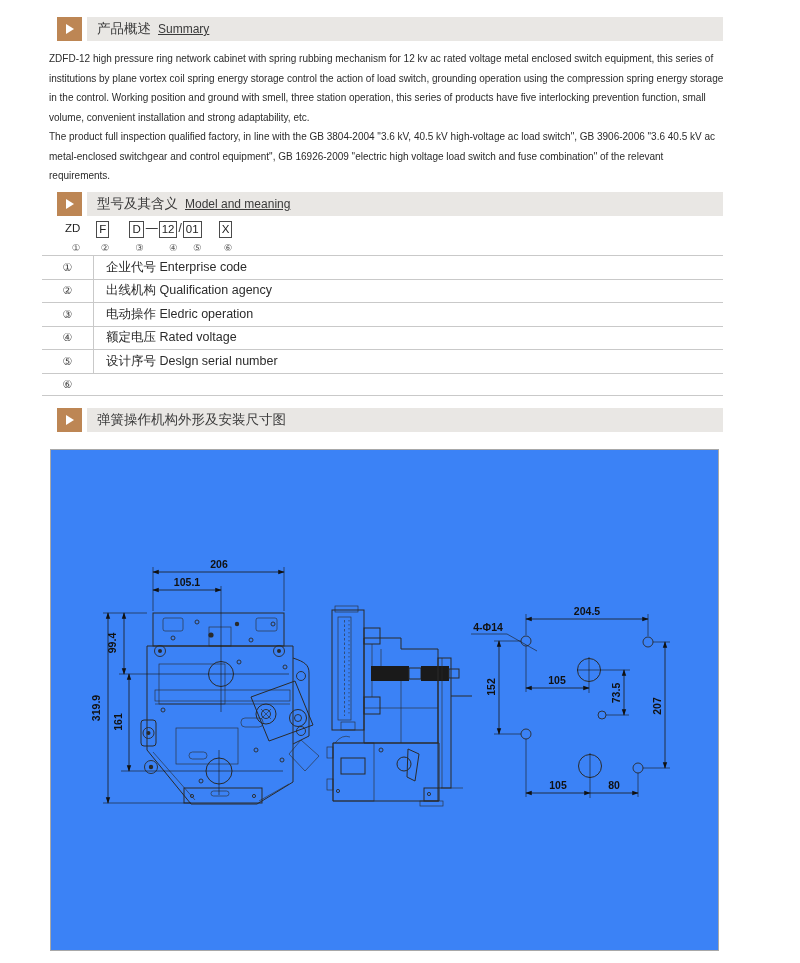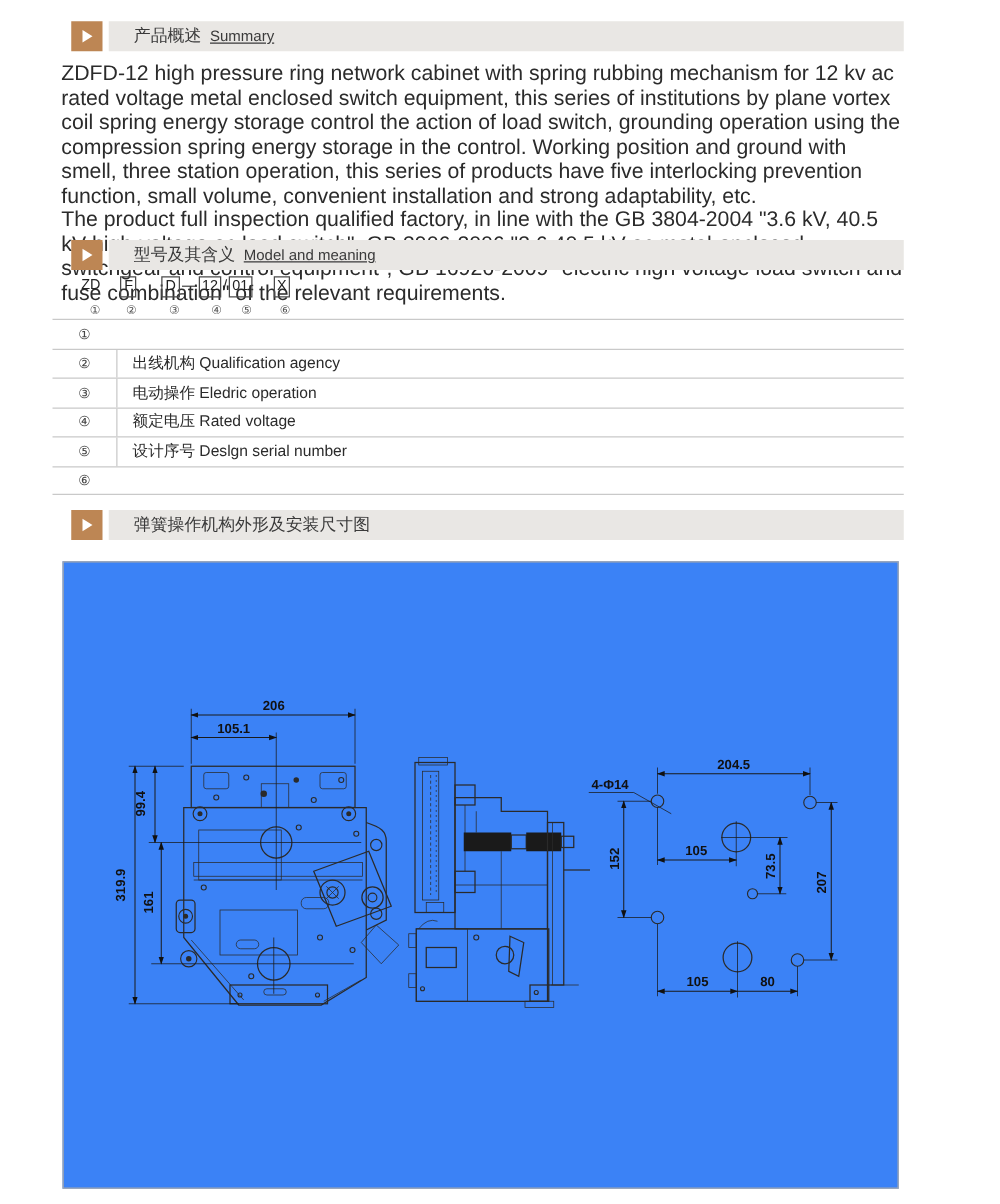--- a/index.html
+++ b/index.html
@@ -9,27 +9,27 @@
     -webkit-font-smoothing:antialiased;
   }
 
   
   .section-bar{position:absolute;left:55px;width:668px;height:24px;}
   .play-icon{position:absolute;left:2px;top:0;width:25px;height:24px;background:#bd8654;
     display:flex;align-items:center;justify-content:center;}
   .play-icon i{display:block;width:0;height:0;border-top:5px solid transparent;
     border-bottom:5px solid transparent;border-left:8px solid #ffffff;}
   .bar-bg{position:absolute;left:32px;right:0;top:0;height:24px;background:#e9e7e4;
-    display:flex;align-items:center;padding-left:20px;box-sizing:border-box;}
+    display:flex;align-items:center;padding-left:10px;box-sizing:border-box;}
   .bar-bg .zh{font-size:13.5px;color:#3a3a3a;margin-right:7px;}
   .bar-bg .en{font-size:12px;color:#3a3a3a;text-decoration:underline;}
 
   
   .summary-text{position:absolute;left:49px;top:49px;width:675px;}
-  .summary-text p{margin:0;font-size:17px;line-height:19.5px;color:#2b2b2b;}
+  .summary-text p{margin:0;font-size:10px;line-height:19.5px;color:#2b2b2b;}
 
   
   .model-code{position:absolute;left:65px;top:221px;display:flex;align-items:flex-start;}
   .mc-item{display:flex;flex-direction:column;align-items:flex-end;}
   .mc-letter{font-size:11.5px;color:#222;height:17px;line-height:15px;box-sizing:border-box;}
   .mc-letter.boxed{border:1px solid #4a4a4a;min-width:13px;padding:0 2px;text-align:center;}
   .mc-num{font-size:9.5px;color:#555;margin-top:4px;}
   .mc-sep{font-size:12px;color:#222;height:17px;line-height:15px;}
   .m-f{margin-left:16px;} .m-d{margin-left:20px;} .m-dash{margin-left:2px;}
   .m-12{margin-left:1px;} .m-slash{margin-left:1px;} .m-01{margin-left:1px;} .m-x{margin-left:17px;}
@@ -110,20 +110,21 @@
   </div>
   <div class="mc-item m-x">
     <span class="mc-letter boxed">X</span>
     <span class="mc-num">⑥</span>
   </div>
 </div>
 
 <div class="model-table">
   <div class="mt-row">
     <div class="mt-num">①</div>
+    <div class="mt-label">企业代号 Enterprise code</div>
   </div>
   <div class="mt-row">
     <div class="mt-num">②</div>
     <div class="mt-label">出线机构 Qualification agency</div>
   </div>
   <div class="mt-row">
     <div class="mt-num">③</div>
     <div class="mt-label">电动操作 Eledric operation</div>
   </div>
   <div class="mt-row">

